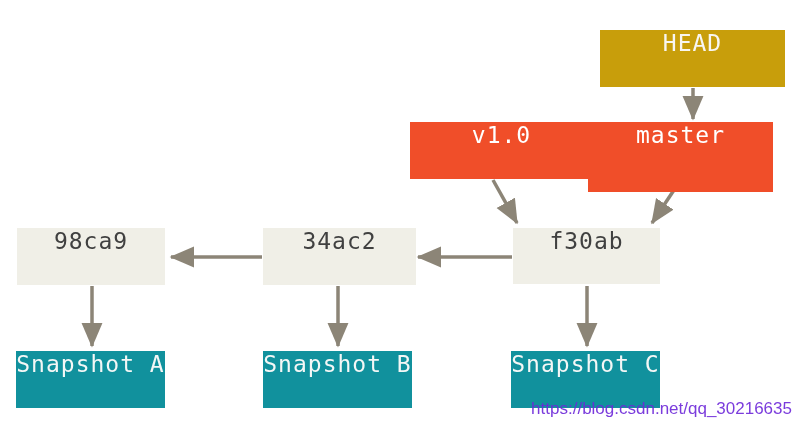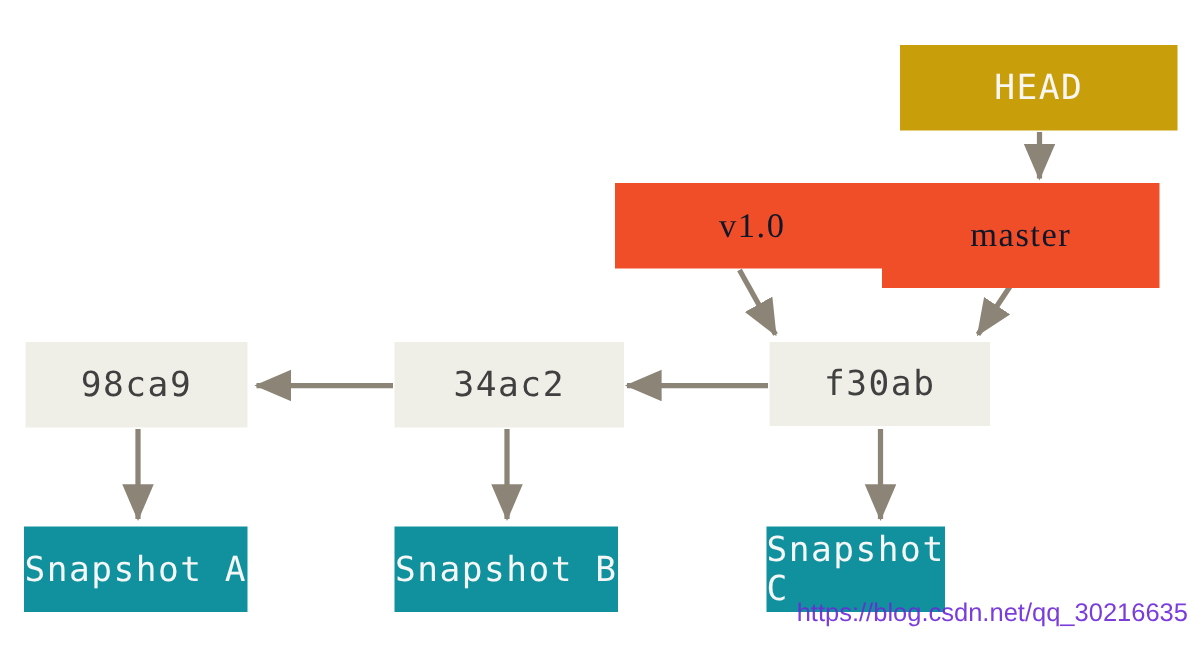--- a/index.html
+++ b/index.html
@@ -17,53 +17,52 @@
   }
   .arrow-layer {
     position: absolute;
     left: 0; top: 0;
     width: 800px; height: 430px;
     pointer-events: none;
   }
   .node {
     position: absolute;
     display: flex;
-    align-items: center;
+    align-items: flex-start;
     justify-content: center;
     font-size: 23px;
     letter-spacing: 1px;
     box-sizing: border-box;
   }
   .ref-box {
     background: #C89E0B;
     color: #F8F6F1;
   }
   .branch-box, .tag-box {
     background: #F04E29;
-    color: #0f172a;
-    font-family: Liberation Serif, serif;
+    color: #ffffff;
   }
   .commit-box {
     background: #F0EFE7;
     color: #404040;
   }
   .snapshot-box {
     background: #11919D;
     color: #F4F7F6;
   }
   
   .head     { left: 600px; top: 30px;  width: 185px; height: 57px; }
   .master   { left: 588px; top: 122px; width: 185px; height: 70px; }
   .v10      { left: 410px; top: 122px; width: 183px; height: 57px; }
   .commit1  { left: 17px;  top: 228px; width: 148px; height: 57px; }
   .commit2  { left: 263px; top: 228px; width: 153px; height: 57px; }
   .commit3  { left: 513px; top: 228px; width: 147px; height: 56px; }
   .snapA    { left: 16px;  top: 351px; width: 149px; height: 57px; }
   .snapB    { left: 263px; top: 351px; width: 149px; height: 57px; }
-  .snapC    { left: 511px; top: 351px; width: 119px; height: 57px; }
+  .snapC    { left: 511px; top: 351px; width: 149px; height: 57px; }
   .watermark {
     position: absolute;
     right: 8px;
     top: 399px;
     font-family: "Liberation Sans", sans-serif;
     font-size: 17px;
     color: #6d28d9;
     opacity: 0.9;
     white-space: nowrap;
   }

